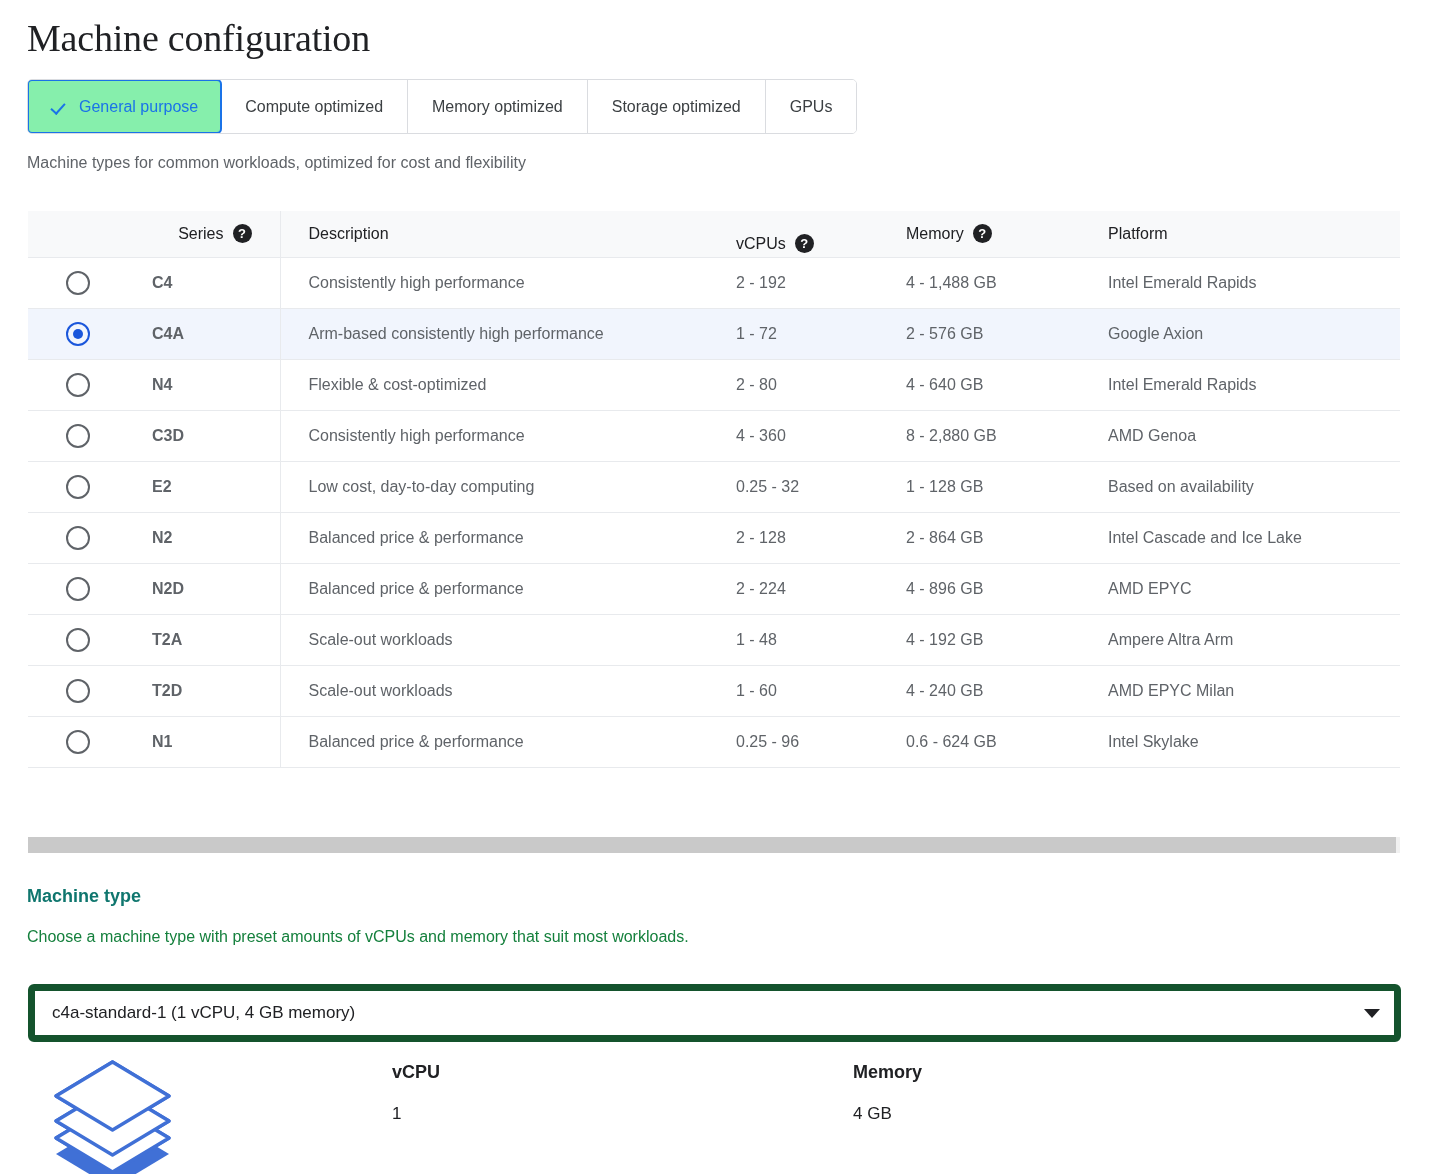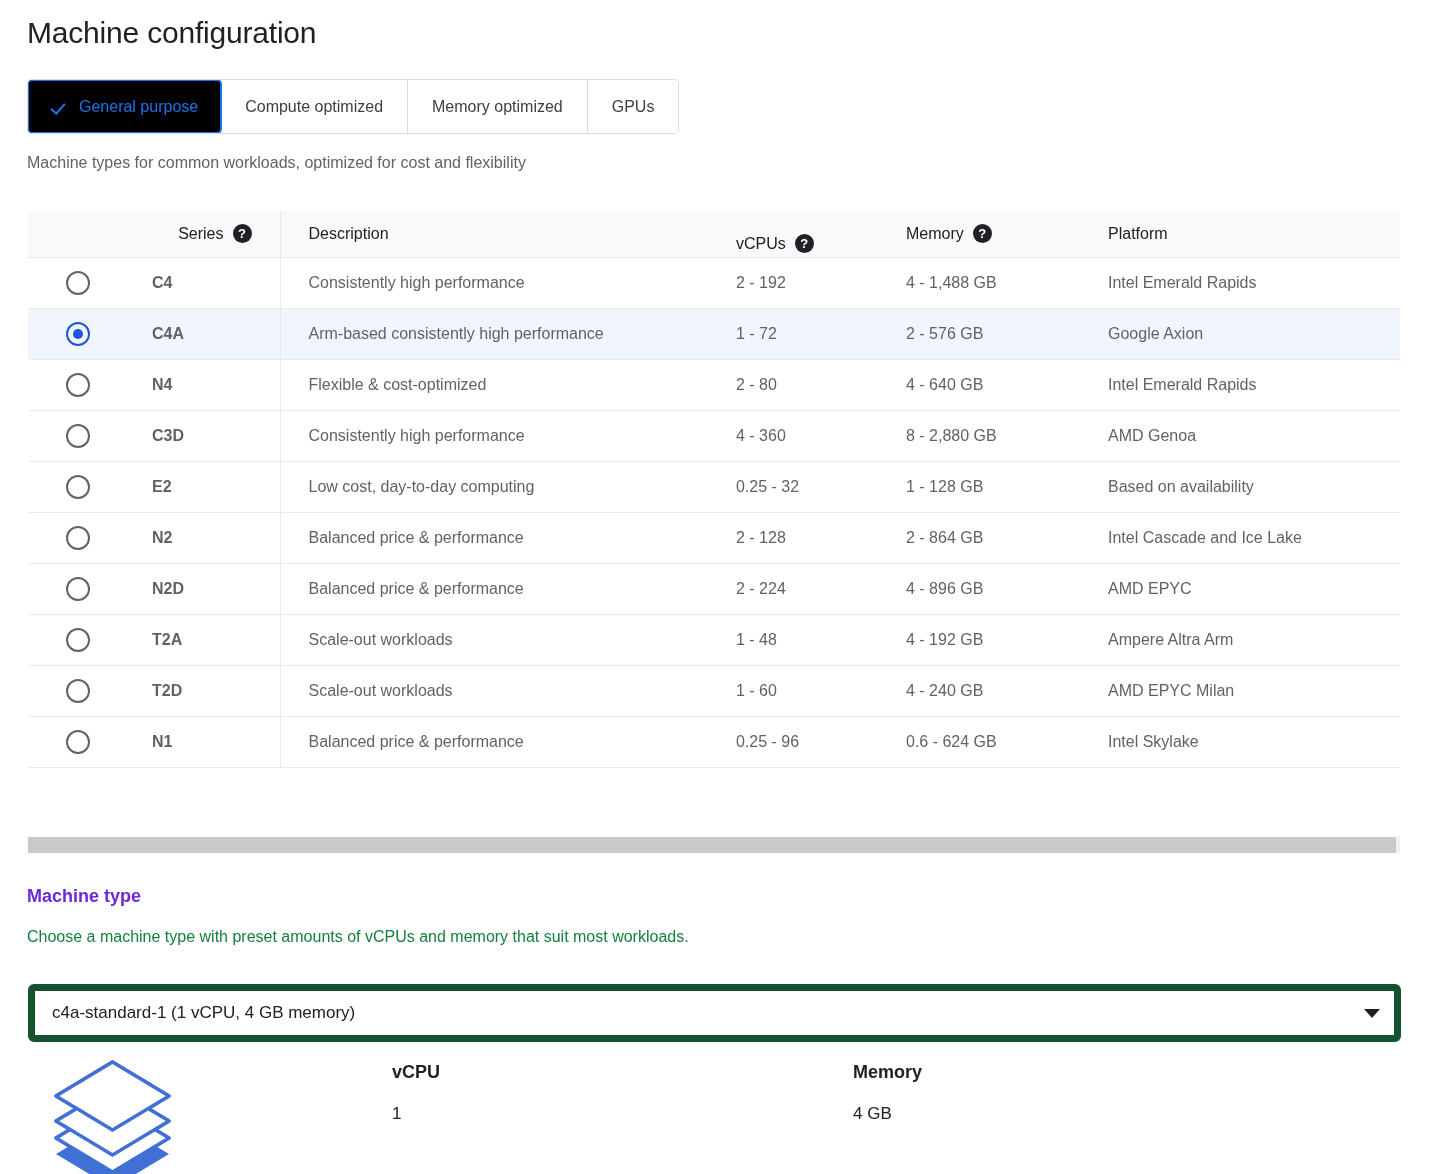--- a/index.html
+++ b/index.html
@@ -13,24 +13,25 @@
     color: #202124;
     -webkit-font-smoothing: antialiased;
   }
 
   .page { position: relative; width: 1430px; height: 1174px; overflow: hidden; }
 
   
   .page-title {
     position: absolute;
     left: 27px; top: 16px;
-    font-size: 30px;
+    font-size: 38px;
     font-weight: 400;
     letter-spacing: -0.2px;
     color: #202124;
+    font-family: Liberation Serif, serif;
   }
 
   
   .tabbar {
     position: absolute;
     left: 27px; top: 79px;
     height: 55px;
     display: flex;
     align-items: stretch;
     border: 1px solid #dadce0;
@@ -46,21 +47,21 @@
     padding: 0 24px;
     font-size: 16px;
     color: #3c4043;
     background: #ffffff;
     border-right: 1px solid #dadce0;
     white-space: nowrap;
     cursor: pointer;
   }
   .tab:last-child { border-right: none; }
   .tab.selected {
-    background: #000000;
+    background: #86efac;
     color: #1a73e8;
     font-weight: 500;
     border: 2px solid #1a73e8;
     border-radius: 5px;
     margin: -1px;
     padding: 0 22px;
     position: relative;
     z-index: 2;
   }
   .tab .check {
@@ -206,21 +207,21 @@
     border-radius: 0;
     cursor: pointer;
   }
 
   
   .section-title {
     position: absolute;
     left: 27px; top: 886px;
     font-size: 18px;
     font-weight: 700;
-    color: #6d28d9;
+    color: #0f766e;
   }
   .section-desc {
     position: absolute;
     left: 27px; top: 928px;
     font-size: 16px;
     color: #15803d;
   }
 
   .select-box {
     position: absolute;
@@ -296,20 +297,23 @@
   <div class="tabbar">
     <div class="tab selected">
       <span class="check"></span>
       <span>General purpose</span>
     </div>
     <div class="tab">
       <span>Compute optimized</span>
     </div>
     <div class="tab">
       <span>Memory optimized</span>
+    </div>
+    <div class="tab">
+      <span>Storage optimized</span>
     </div>
     <div class="tab">
       <span>GPUs</span>
     </div>
   </div>
 
   <div class="subtitle">Machine types for common workloads, optimized for cost and flexibility</div>
 
   <div class="table-wrap">
     <table class="mtable">

